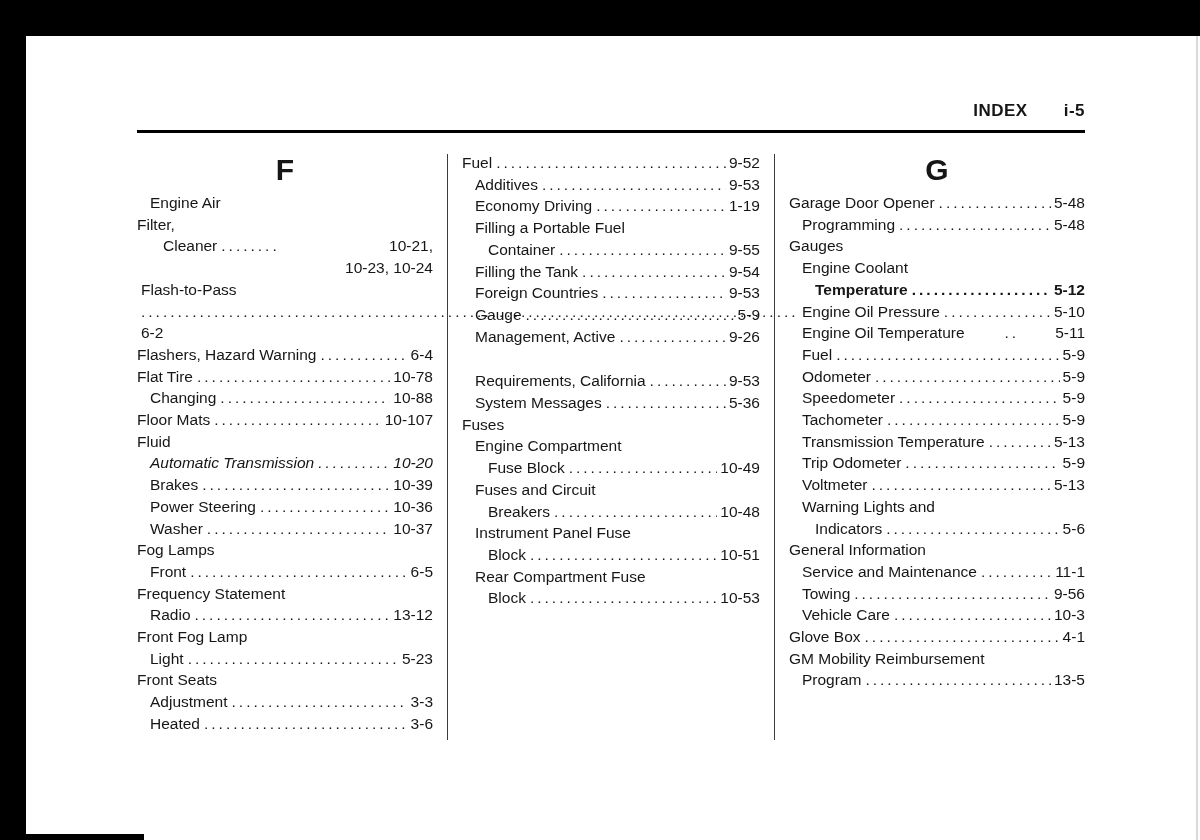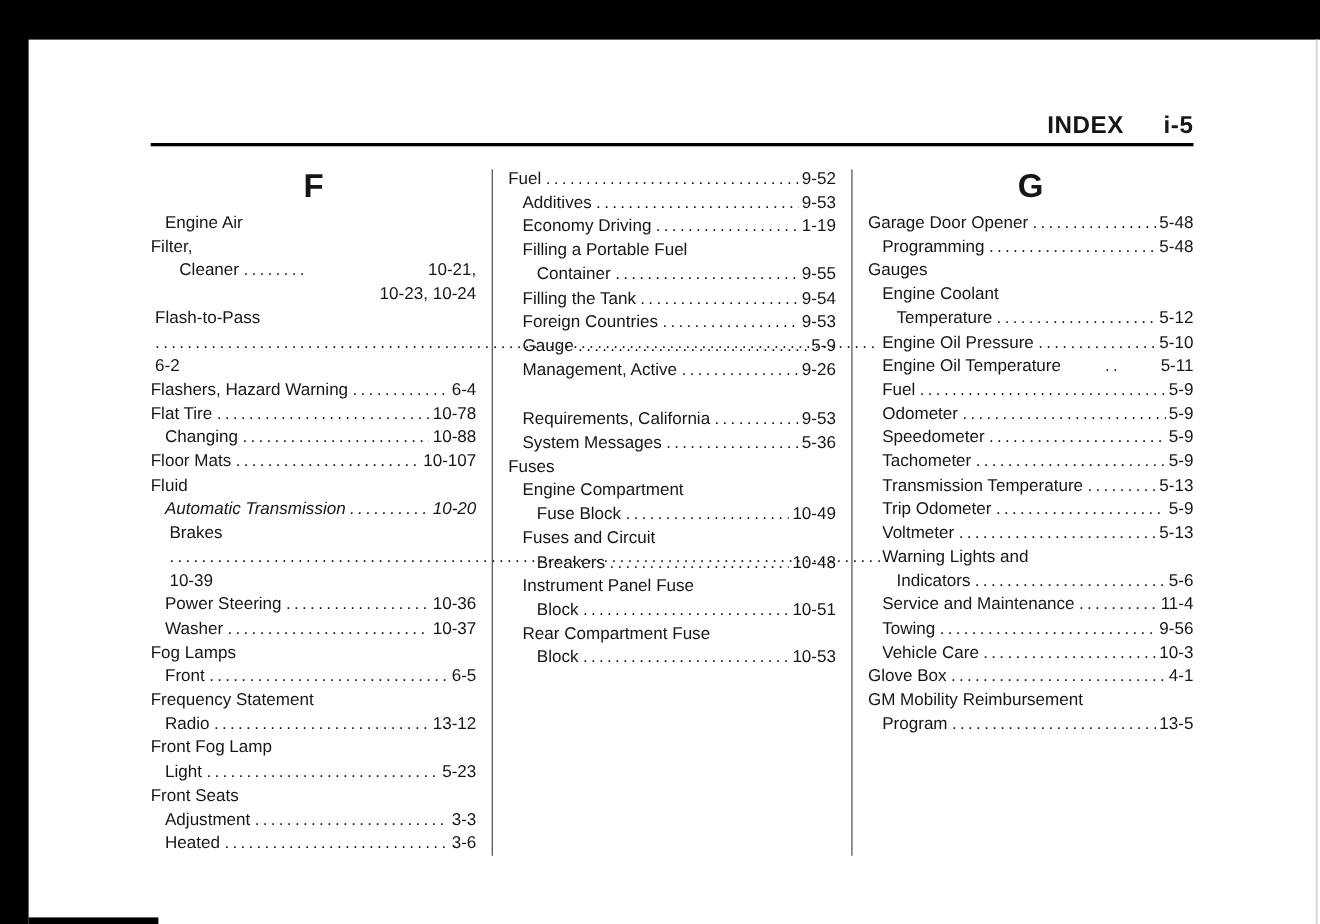--- a/index.html
+++ b/index.html
@@ -11,21 +11,21 @@
     font-family: "Liberation Sans", "DejaVu Sans", sans-serif;
     color: #161616;
   }
   .black-top    { position: absolute; left: 0; top: 0; width: 1200px; height: 36px; background: #000; }
   .black-left   { position: absolute; left: 0; top: 0; width: 26px; height: 840px; background: #000; }
   .black-bottom { position: absolute; left: 26px; bottom: 0; width: 118px; height: 6px; background: #000; }
   .edge-right   { position: absolute; right: 2px; top: 36px; width: 2px; height: 804px; background: #d9d9d9; }
 
   .header {
     position: absolute; top: 101px; left: 137px; width: 948px;
-    text-align: right; font-weight: bold; font-size: 22px; letter-spacing: 0.5px;
+    text-align: right; font-weight: bold; font-size: 17px; letter-spacing: 0.5px;
   }
   .header .pageno { margin-left: 36px; }
 
   .rule { position: absolute; top: 130px; left: 137px; width: 948px; height: 3px; background: #000; }
 
   .columns {
     position: absolute; top: 152px; left: 137px; width: 948px; min-height: 588px;
     display: flex;
   }
   .column { width: 296px; flex: 0 0 auto; }
@@ -103,21 +103,21 @@
         <span class="page">10-107</span>
       </div>
       <div class="entry" style="padding-left: 0px;">
         <span class="label">Fluid</span>
       </div>
       <div class="entry" style="padding-left: 13px; font-style: italic;">
         <span class="label">Automatic Transmission</span>
         <span class="leader">..........................................................................................</span>
         <span class="page">10-20</span>
       </div>
-      <div class="entry" style="padding-left: 13px; flex-direction: column;">
+      <div class="entry" style="padding-left: 13px;">
         <span class="label">Brakes</span>
         <span class="leader">..........................................................................................</span>
         <span class="page">10-39</span>
       </div>
       <div class="entry" style="padding-left: 13px;">
         <span class="label">Power Steering</span>
         <span class="leader">..........................................................................................</span>
         <span class="page">10-36</span>
       </div>
       <div class="entry" style="padding-left: 13px;">
@@ -266,21 +266,21 @@
         <span class="label">Programming</span>
         <span class="leader">..........................................................................................</span>
         <span class="page">5-48</span>
       </div>
       <div class="entry" style="padding-left: 0px;">
         <span class="label">Gauges</span>
       </div>
       <div class="entry" style="padding-left: 13px;">
         <span class="label">Engine Coolant</span>
       </div>
-      <div class="entry" style="padding-left: 26px;">
+      <div class="entry" style="padding-left: 26px; font-weight: bold;">
         <span class="label">Temperature</span>
         <span class="leader">..........................................................................................</span>
         <span class="page">5-12</span>
       </div>
       <div class="entry" style="padding-left: 13px;">
         <span class="label">Engine Oil Pressure</span>
         <span class="leader">..........................................................................................</span>
         <span class="page">5-10</span>
       </div>
       <div class="entry" style="padding-left: 13px; gap: 36px;">
@@ -324,24 +324,27 @@
         <span class="page">5-13</span>
       </div>
       <div class="entry" style="padding-left: 13px;">
         <span class="label">Warning Lights and</span>
       </div>
       <div class="entry" style="padding-left: 26px;">
         <span class="label">Indicators</span>
         <span class="leader">..........................................................................................</span>
         <span class="page">5-6</span>
       </div>
+      <div class="entry" style="padding-left: 0px;">
+        <span class="label">General Information</span>
+      </div>
       <div class="entry" style="padding-left: 13px;">
         <span class="label">Service and Maintenance</span>
         <span class="leader">..........................................................................................</span>
-        <span class="page">11-4</span>
+        <span class="page">11-1</span>
       </div>
       <div class="entry" style="padding-left: 13px;">
         <span class="label">Towing</span>
         <span class="leader">..........................................................................................</span>
         <span class="page">9-56</span>
       </div>
       <div class="entry" style="padding-left: 13px;">
         <span class="label">Vehicle Care</span>
         <span class="leader">..........................................................................................</span>
         <span class="page">10-3</span>

